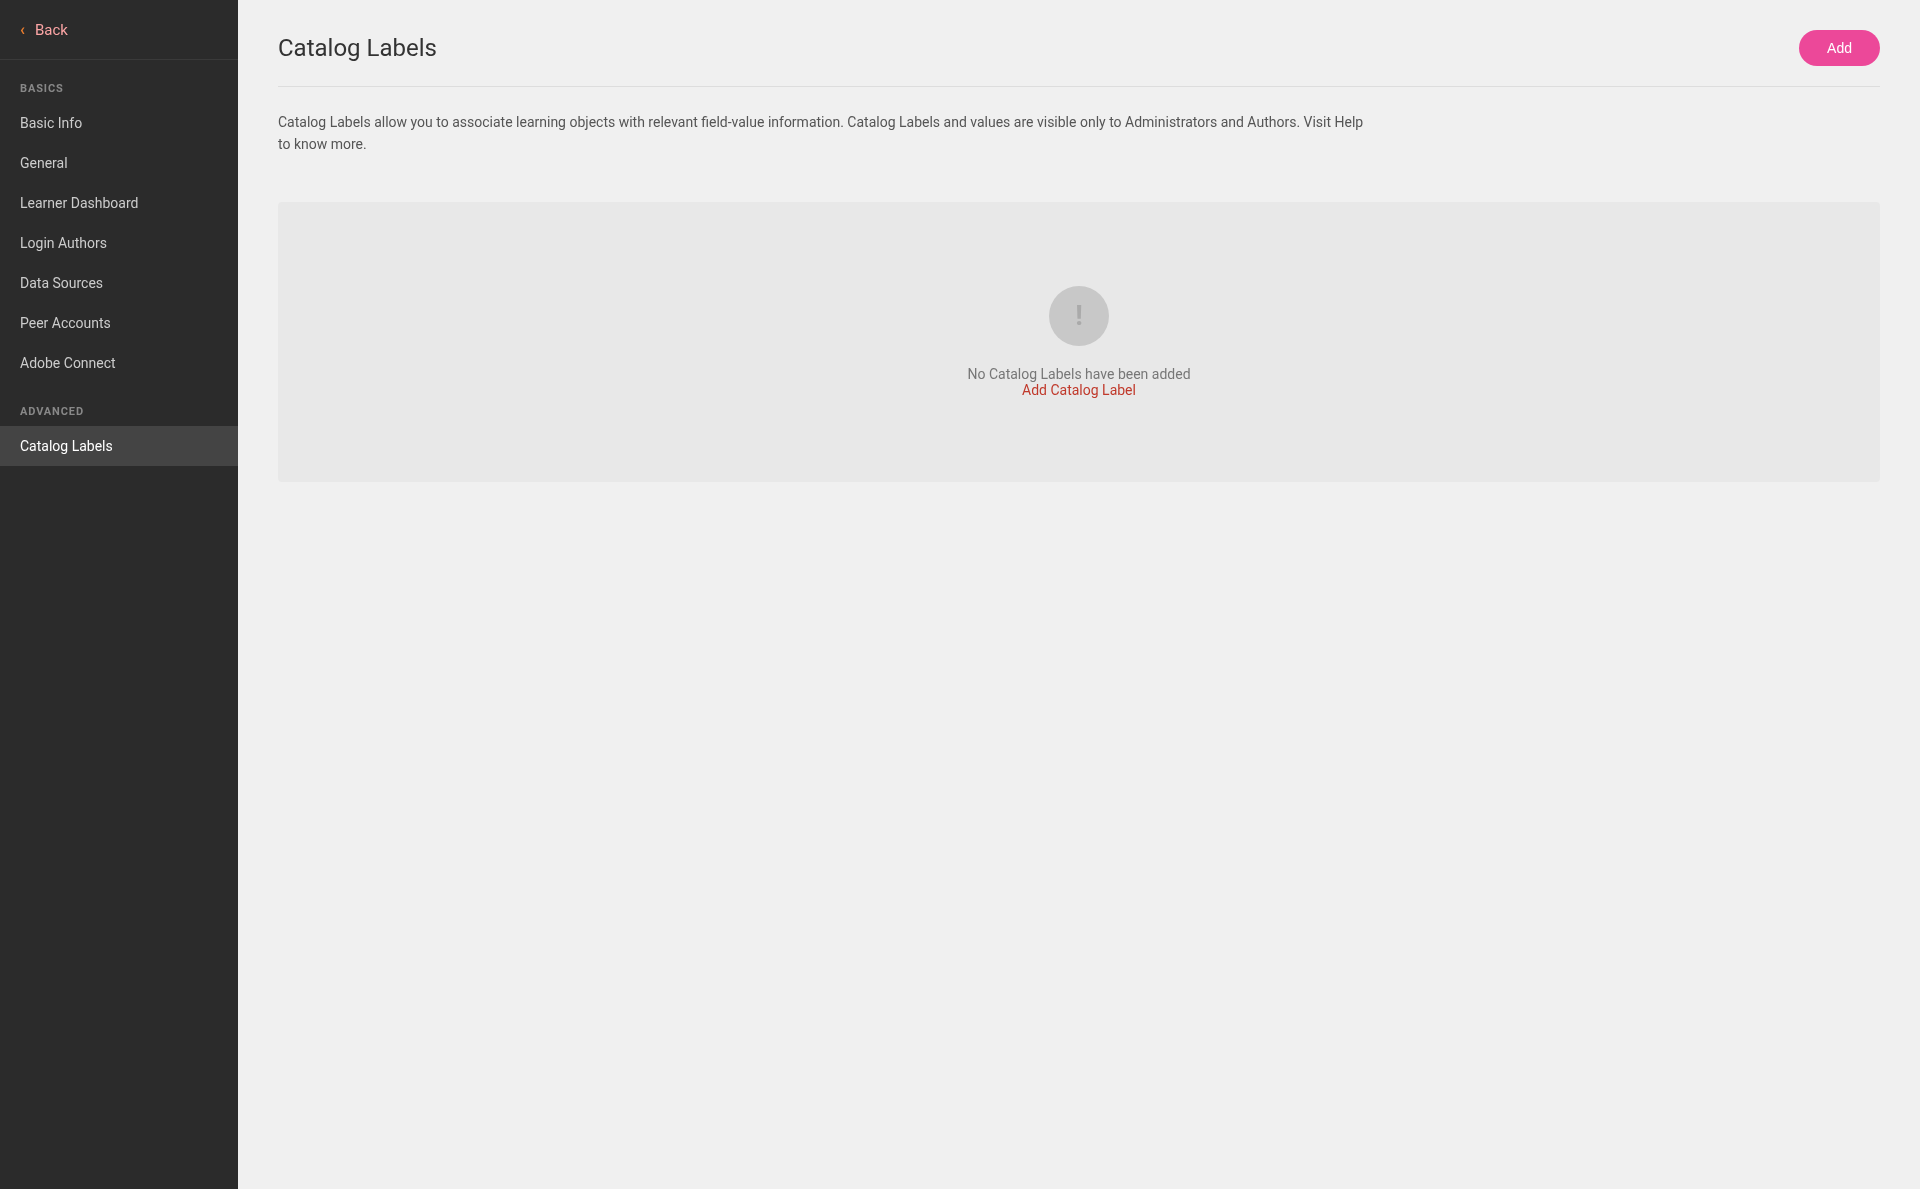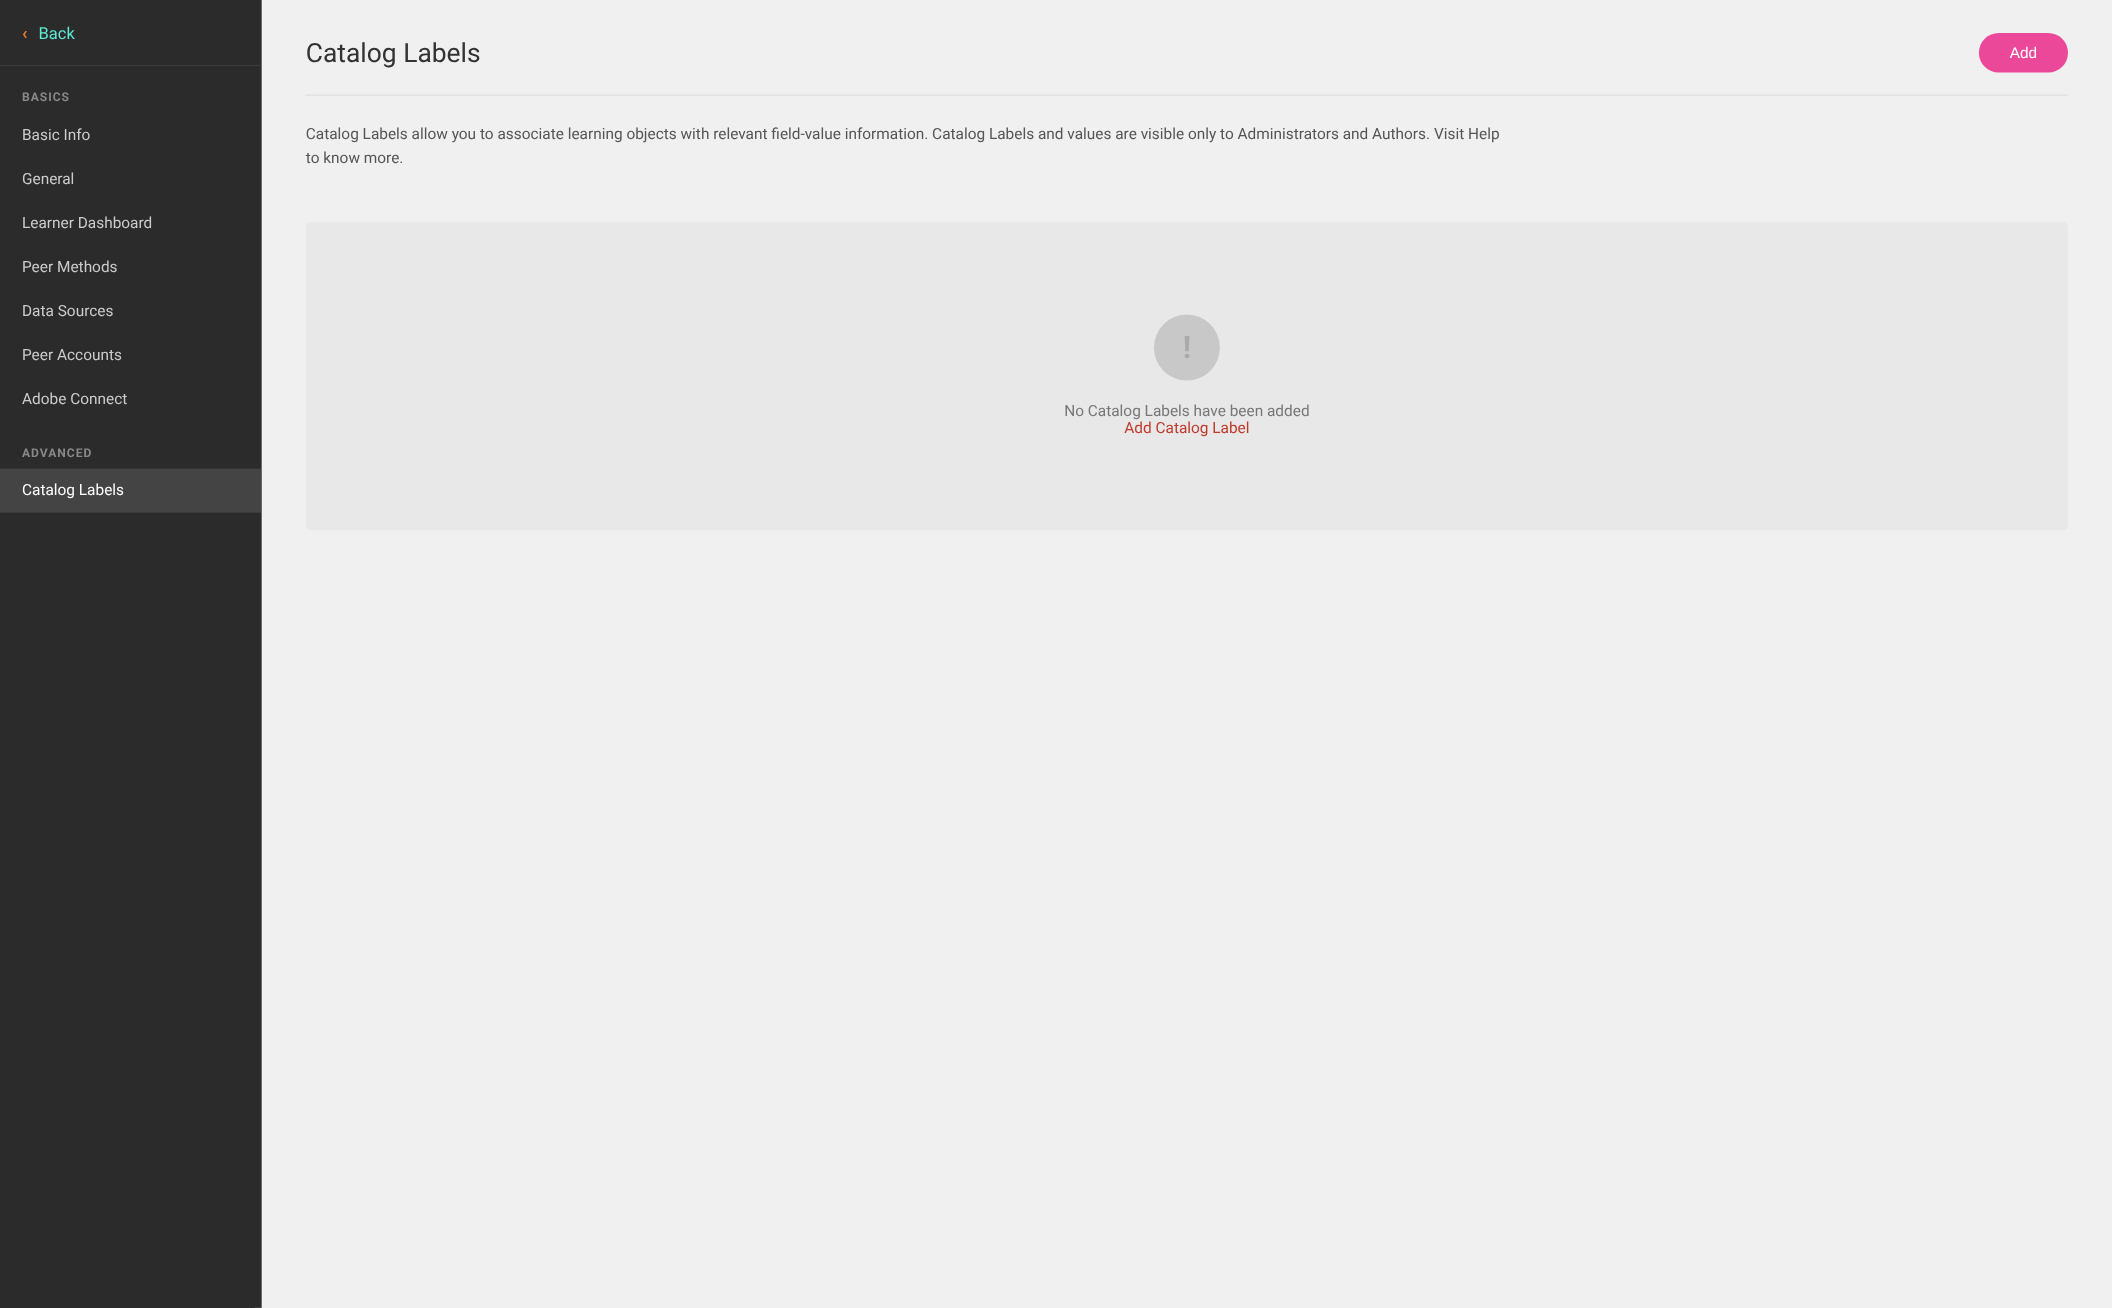--- a/index.html
+++ b/index.html
@@ -39,21 +39,21 @@
 
     .sidebar-back .chevron-icon {
       color: #e87c2e;
       font-size: 16px;
       margin-right: 10px;
       font-weight: bold;
     }
 
     .sidebar-back-label {
       font-size: 15px;
-      color: #5eead4;
+      color: #fca5a5;
     }
 
     .sidebar-section-header {
       padding: 22px 16px 8px 20px;
       font-size: 11px;
       font-weight: 700;
       color: #888888;
       letter-spacing: 0.08em;
       text-transform: uppercase;
     }
@@ -175,21 +175,21 @@
     <span>Basic Info</span>
   </div>
   <div class="sidebar-item">
     <span>General</span>
   </div>
   <div class="sidebar-item">
     <span>Learner Dashboard</span>
   </div>
 
   <div class="sidebar-item">
-    <span>Peer Methods</span>
+    <span>Login Authors</span>
   </div>
   <div class="sidebar-item">
     <span>Data Sources</span>
   </div>
   <div class="sidebar-item">
     <span>Peer Accounts</span>
   </div>
   <div class="sidebar-item">
     <span>Adobe Connect</span>
   </div>

